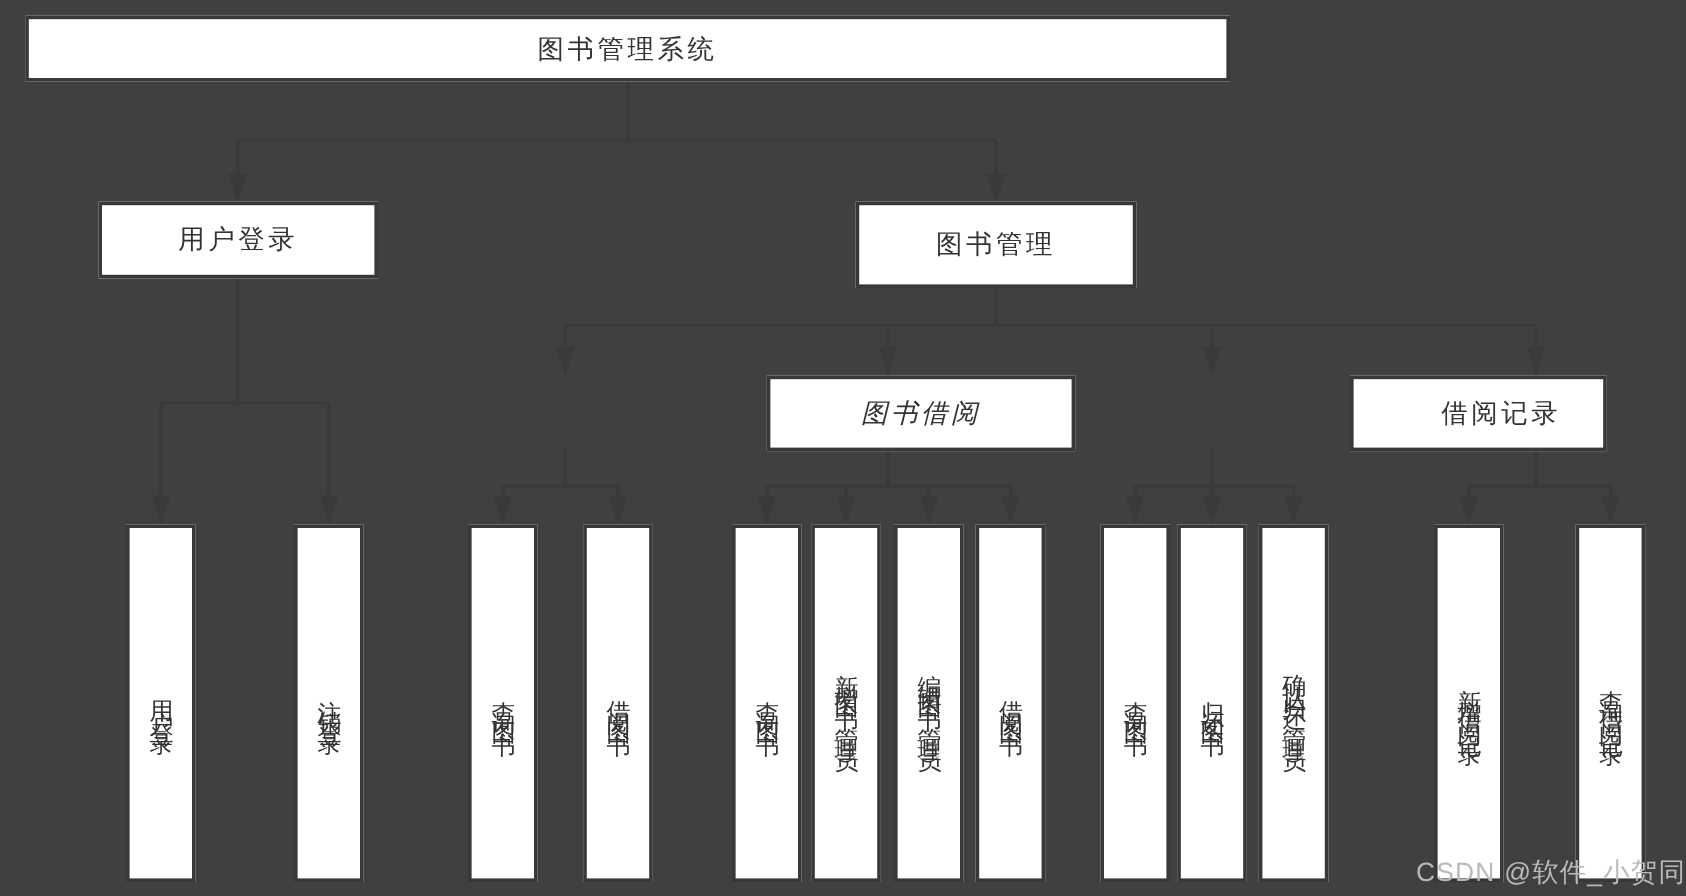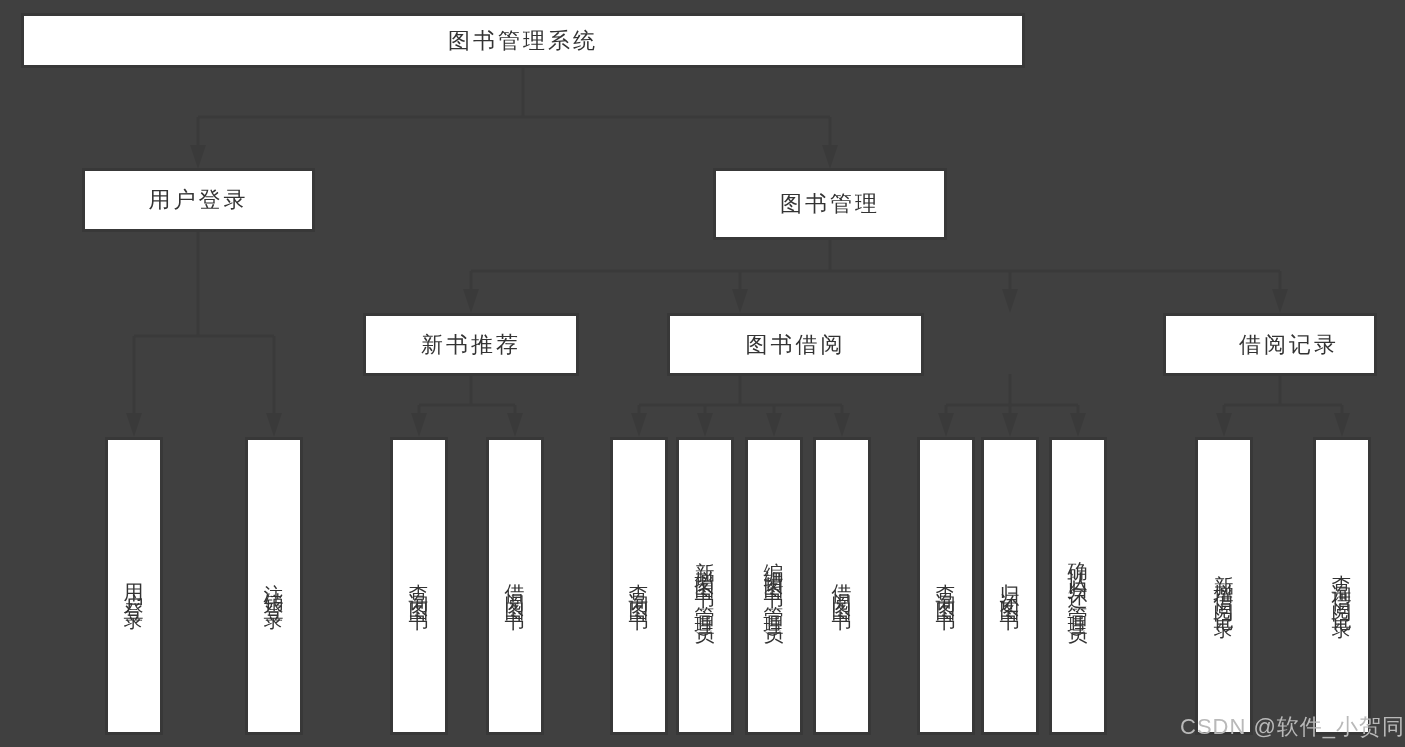--- a/index.html
+++ b/index.html
@@ -21,23 +21,23 @@
     justify-content:center;
     color:#333333;
     z-index:2;
   }
   .h-box { font-size:22px; letter-spacing:3px; white-space:nowrap; }
   .root-box   { left:21px;   top:13px;  width:1004px; height:55px; }
   .l2-user    { left:82px;   top:168px; width:233px;  height:64px; }
   .l2-book    { left:713px;  top:168px; width:234px;  height:72px; }
   .l3-box     { top:313px; height:63px; }
   .l3-new     { left:363px;  width:216px; }
-  .l3-borrow  { left:667px;  width:257px; }
+  .l3-borrow  { left:639px;  width:257px;font-style:italic; }
   .l3-current { left:903px;  width:214px; }
-  .l3-record  { left:1163px; width:214px;padding-left:38px; }
+  .l3-record  { left:1125px; width:214px;padding-left:38px; }
   .leaf {
     top:437px; height:298px; width:58px;
     writing-mode:vertical-rl;
     font-size:20px;
     letter-spacing:9px;
     line-height:1;
   }
   .leaf-1  { left:105px; }
   .leaf-2  { left:245px; }
   .leaf-3  { left:390px; }
@@ -102,21 +102,20 @@
     <path class="cline" d="M1280,374 V405 M1224,405 H1342 M1224,405 V416 M1342,405 V416"></path>
     <polygon class="ahead" points="1224,437 1216,413 1232,413"></polygon>
     <polygon class="ahead" points="1342,437 1334,413 1350,413"></polygon>
   </svg>
 
   <div class="box h-box root-box">图书管理系统</div>
 
   <div class="box h-box l2-user">用户登录</div>
   <div class="box h-box l2-book">图书管理</div>
 
-  <div class="box h-box l3-box l3-new">新书推荐</div>
   <div class="box h-box l3-box l3-borrow">图书借阅</div>
   <div class="box h-box l3-box l3-record">借阅记录</div>
 
   <div class="box leaf leaf-1">用户登录</div>
   <div class="box leaf leaf-2">注销登录</div>
 
   <div class="box leaf leaf-3">查询图书</div>
   <div class="box leaf leaf-4">借阅图书</div>
 
   <div class="box leaf leaf-5">查询图书</div>

